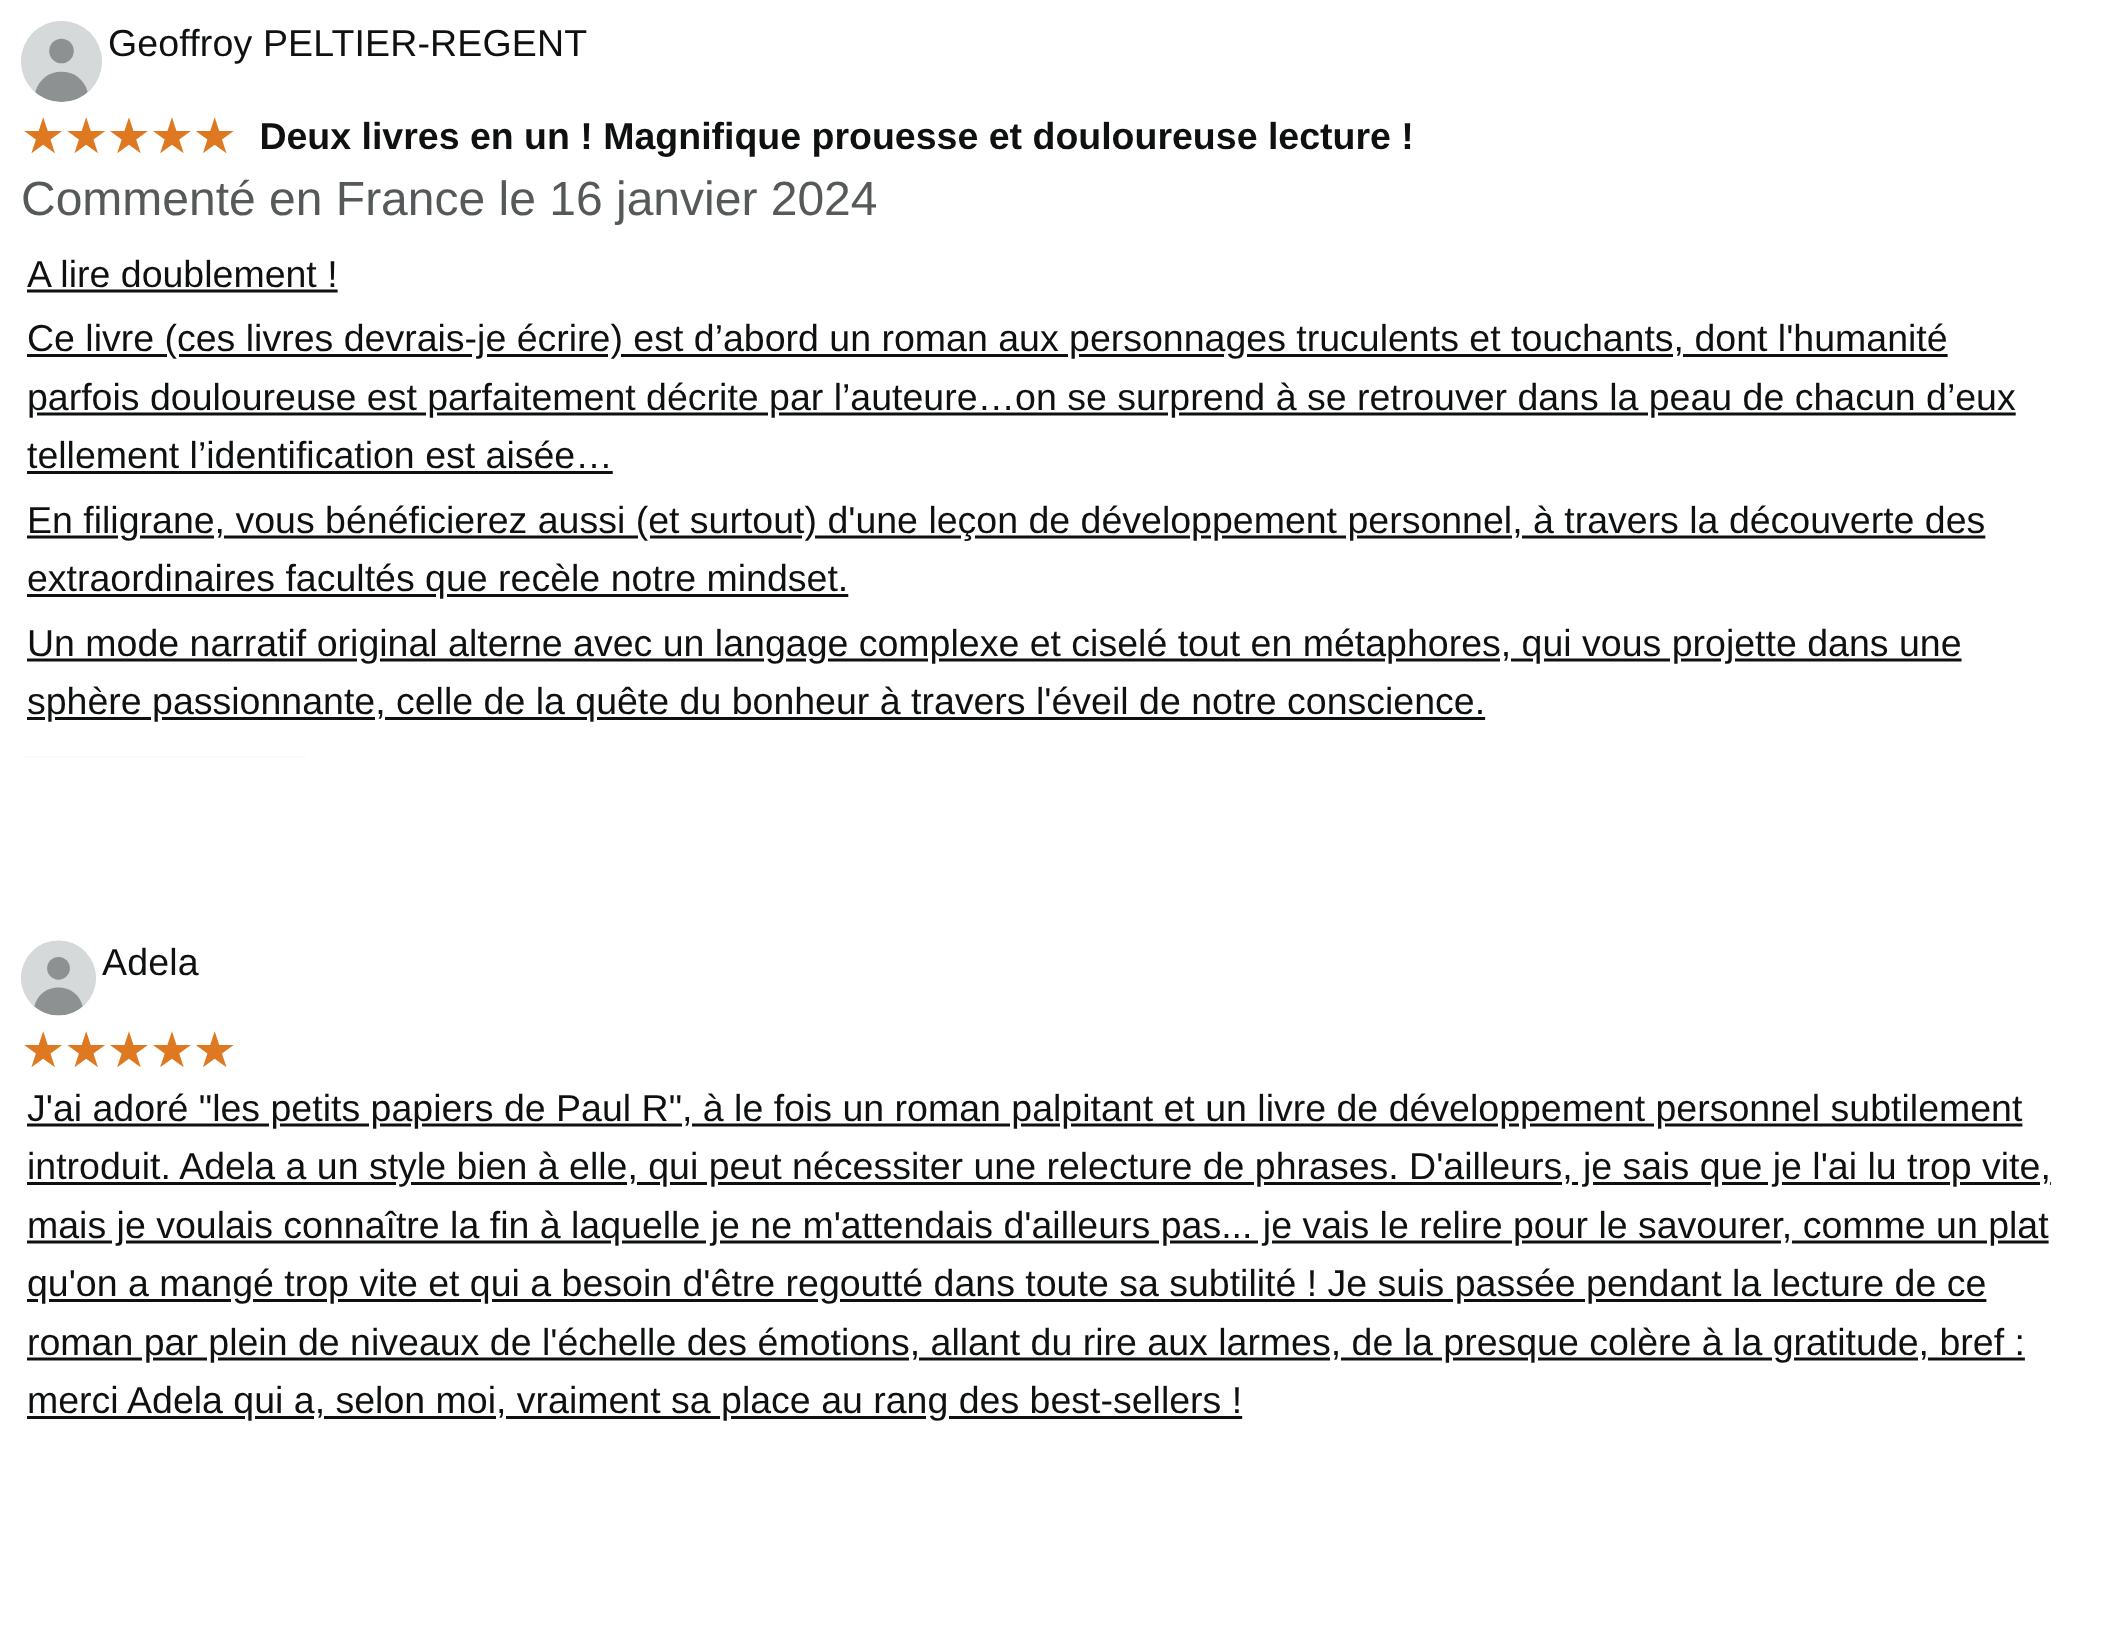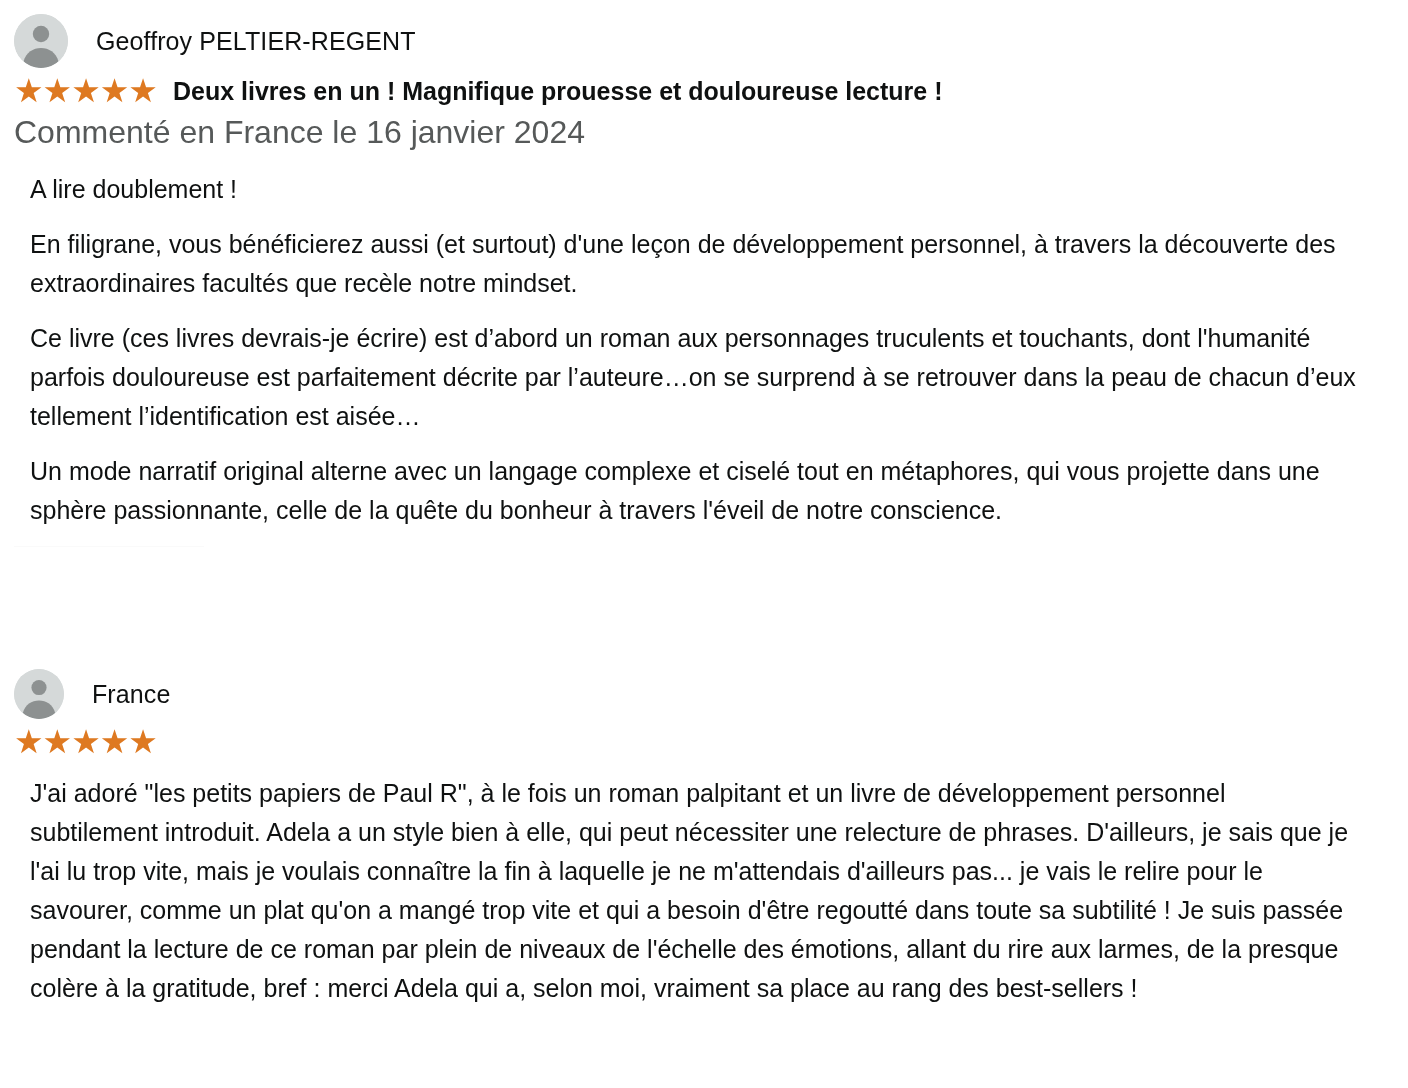--- a/index.html
+++ b/index.html
@@ -19,22 +19,21 @@
     box-sizing: border-box;
   }
 
   .review {
     margin-bottom: 4px;
   }
 
   
   .reviewer-row {
     display: flex;
-    align-items: center;
-    gap: 28px;
+    gap: 4px;
     margin-bottom: 6px;
   }
   .avatar {
     width: 54px;
     height: 54px;
     border-radius: 50%;
     background: #d5d9d9;
     flex: 0 0 auto;
     position: relative;
     overflow: hidden;
@@ -86,21 +85,22 @@
   }
 
   
   .review-body {
     font-size: 25px;
     line-height: 1.56;
     color: #0f1111;
     max-width: 1362px;
   }
   .review-body p {
-    margin: 16px;
+    margin: 4px;
+    text-decoration: underline;
   }
 
   .spacer-1 { height: 118px; }
 
   .divider-ghost {
     height: 1px;
     width: 190px;
     background: #fafafa;
     margin-top: 16px;
   }
@@ -125,41 +125,41 @@
 
     <div class="rating-row">
       <span class="stars">★★★★★</span>
       <span class="review-title">Deux livres en un ! Magnifique prouesse et douloureuse lecture !</span>
     </div>
 
     <div class="review-date">Commenté en France le 16 janvier 2024</div>
 
     <div class="review-body">
       <p>A lire doublement !</p>
+      <p>Ce livre (ces livres devrais-je écrire) est d’abord un roman aux personnages truculents et touchants, dont l'humanité parfois douloureuse est parfaitement décrite par l’auteure…on se surprend à se retrouver dans la peau de chacun d’eux tellement l’identification est aisée…</p>
       <p>En filigrane, vous bénéficierez aussi (et surtout) d'une leçon de développement personnel, à travers la découverte des extraordinaires facultés que recèle notre mindset.</p>
-      <p>Ce livre (ces livres devrais-je écrire) est d’abord un roman aux personnages truculents et touchants, dont l'humanité parfois douloureuse est parfaitement décrite par l’auteure…on se surprend à se retrouver dans la peau de chacun d’eux tellement l’identification est aisée…</p>
       <p>Un mode narratif original alterne avec un langage complexe et ciselé tout en métaphores, qui vous projette dans une sphère passionnante, celle de la quête du bonheur à travers l'éveil de notre conscience.</p>
     </div>
 
     <div class="divider-ghost"></div>
   </div>
 
   <div class="spacer-1"></div>
 
   <div class="review">
 
     <div class="reviewer-row">
       <span class="avatar small">
         <svg viewBox="0 0 54 54" xmlns="http://www.w3.org/2000/svg">
           <circle cx="27" cy="27" r="27" fill="#d5d9d9"></circle>
           <circle cx="27" cy="20" r="8.2" fill="#8d9191"></circle>
           <path d="M9.5 47.5c2.6-9.2 9.6-13.6 17.5-13.6s14.9 4.4 17.5 13.6c-4.6 4-10.8 6.5-17.5 6.5s-12.9-2.5-17.5-6.5z" fill="#8d9191"></path>
         </svg>
       </span>
-      <span class="reviewer-name">France</span>
+      <span class="reviewer-name">Adela</span>
     </div>
 
     <div class="rating-row">
       <span class="stars">★★★★★</span>
     </div>
 
 
     <div class="review-body">
       <p>J'ai adoré "les petits papiers de Paul R", à le fois un roman palpitant et un livre de développement personnel subtilement introduit. Adela a un style bien à elle, qui peut nécessiter une relecture de phrases. D'ailleurs, je sais que je l'ai lu trop vite, mais je voulais connaître la fin à laquelle je ne m'attendais d'ailleurs pas... je vais le relire pour le savourer, comme un plat qu'on a mangé trop vite et qui a besoin d'être regoutté dans toute sa subtilité ! Je suis passée pendant la lecture de ce roman par plein de niveaux de l'échelle des émotions, allant du rire aux larmes, de la presque colère à la gratitude, bref : merci Adela qui a, selon moi, vraiment sa place au rang des best-sellers !</p>
     </div>

